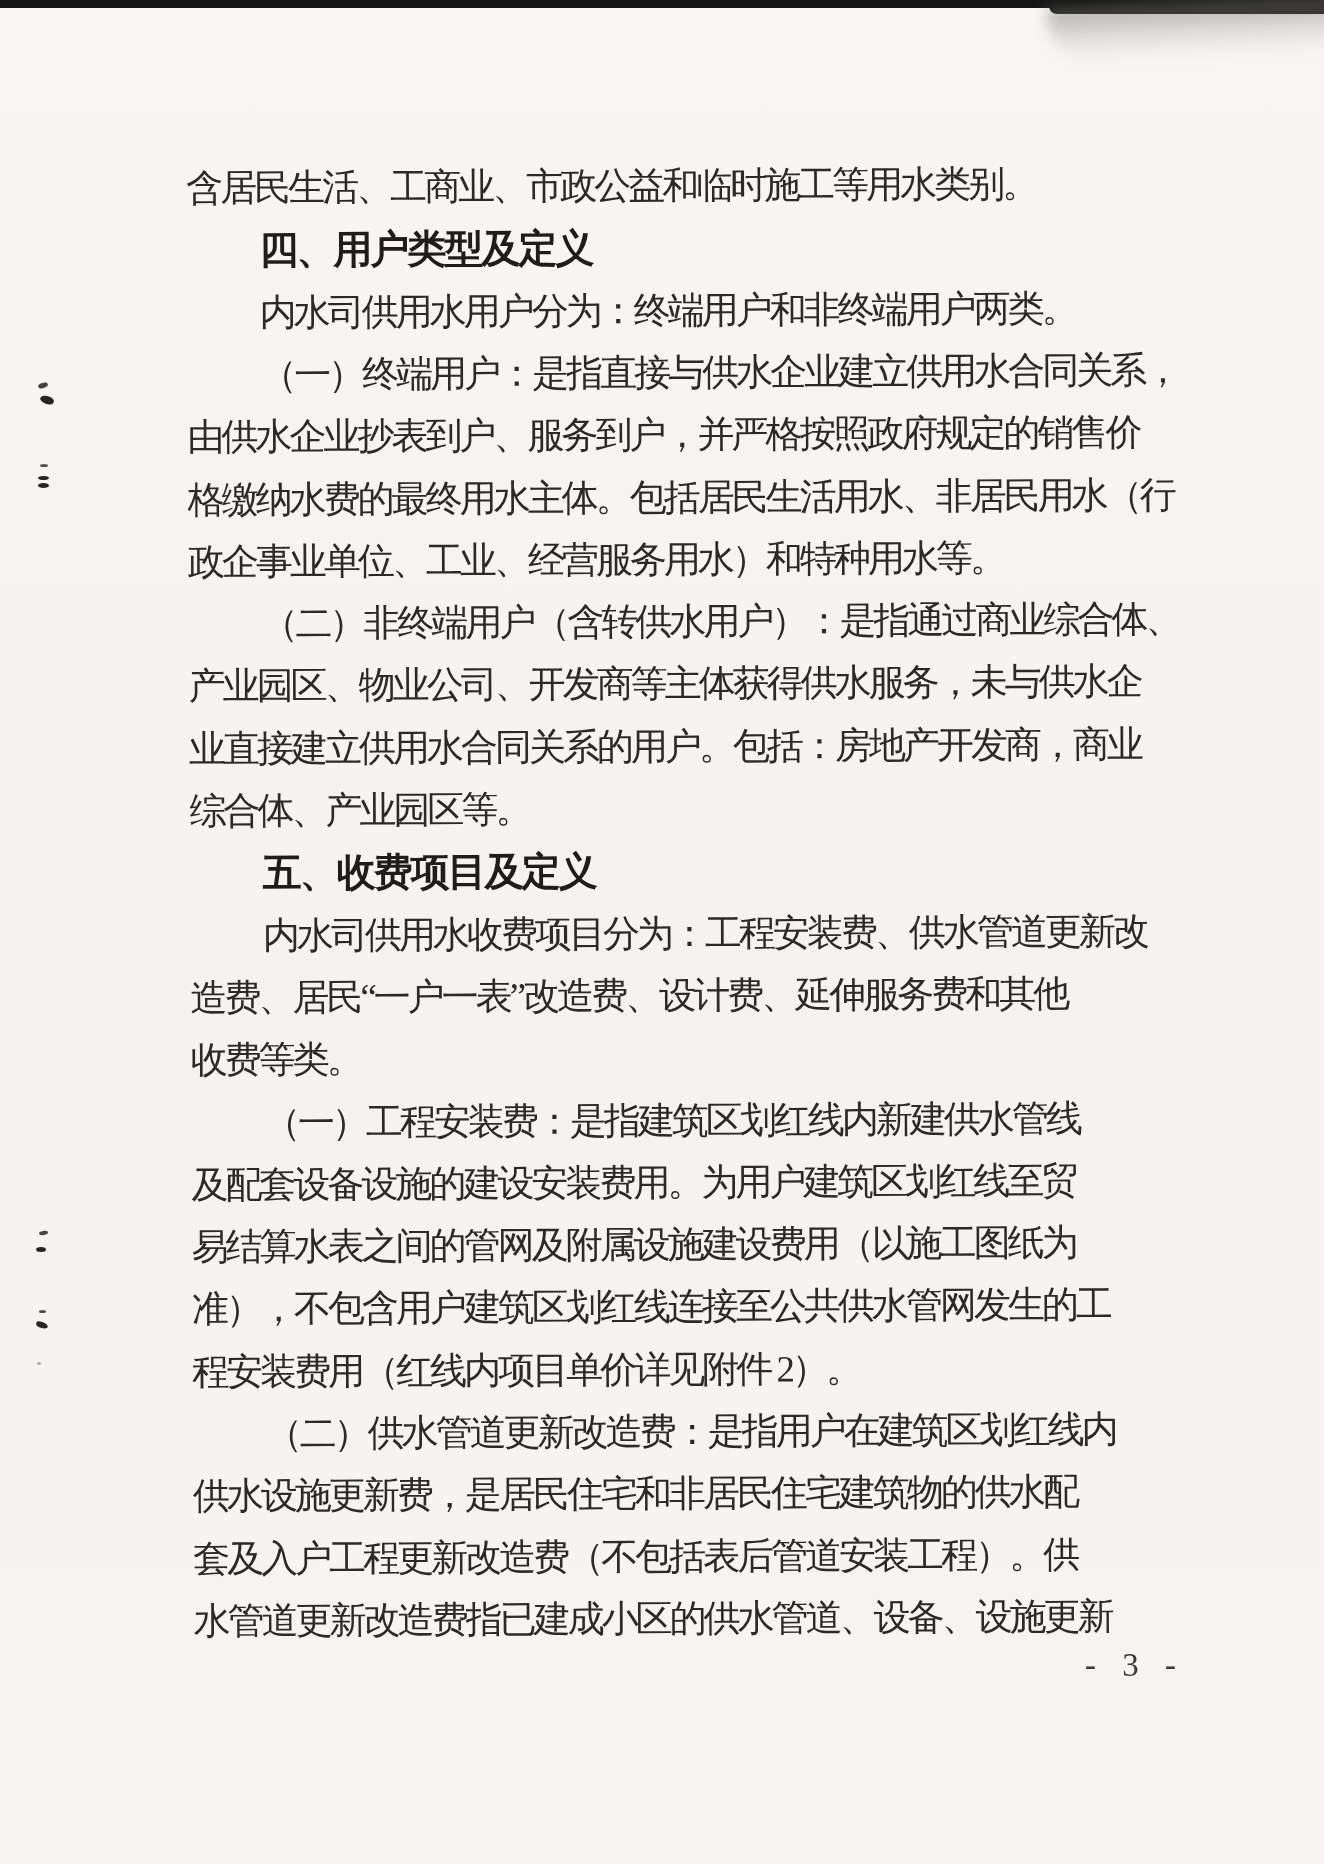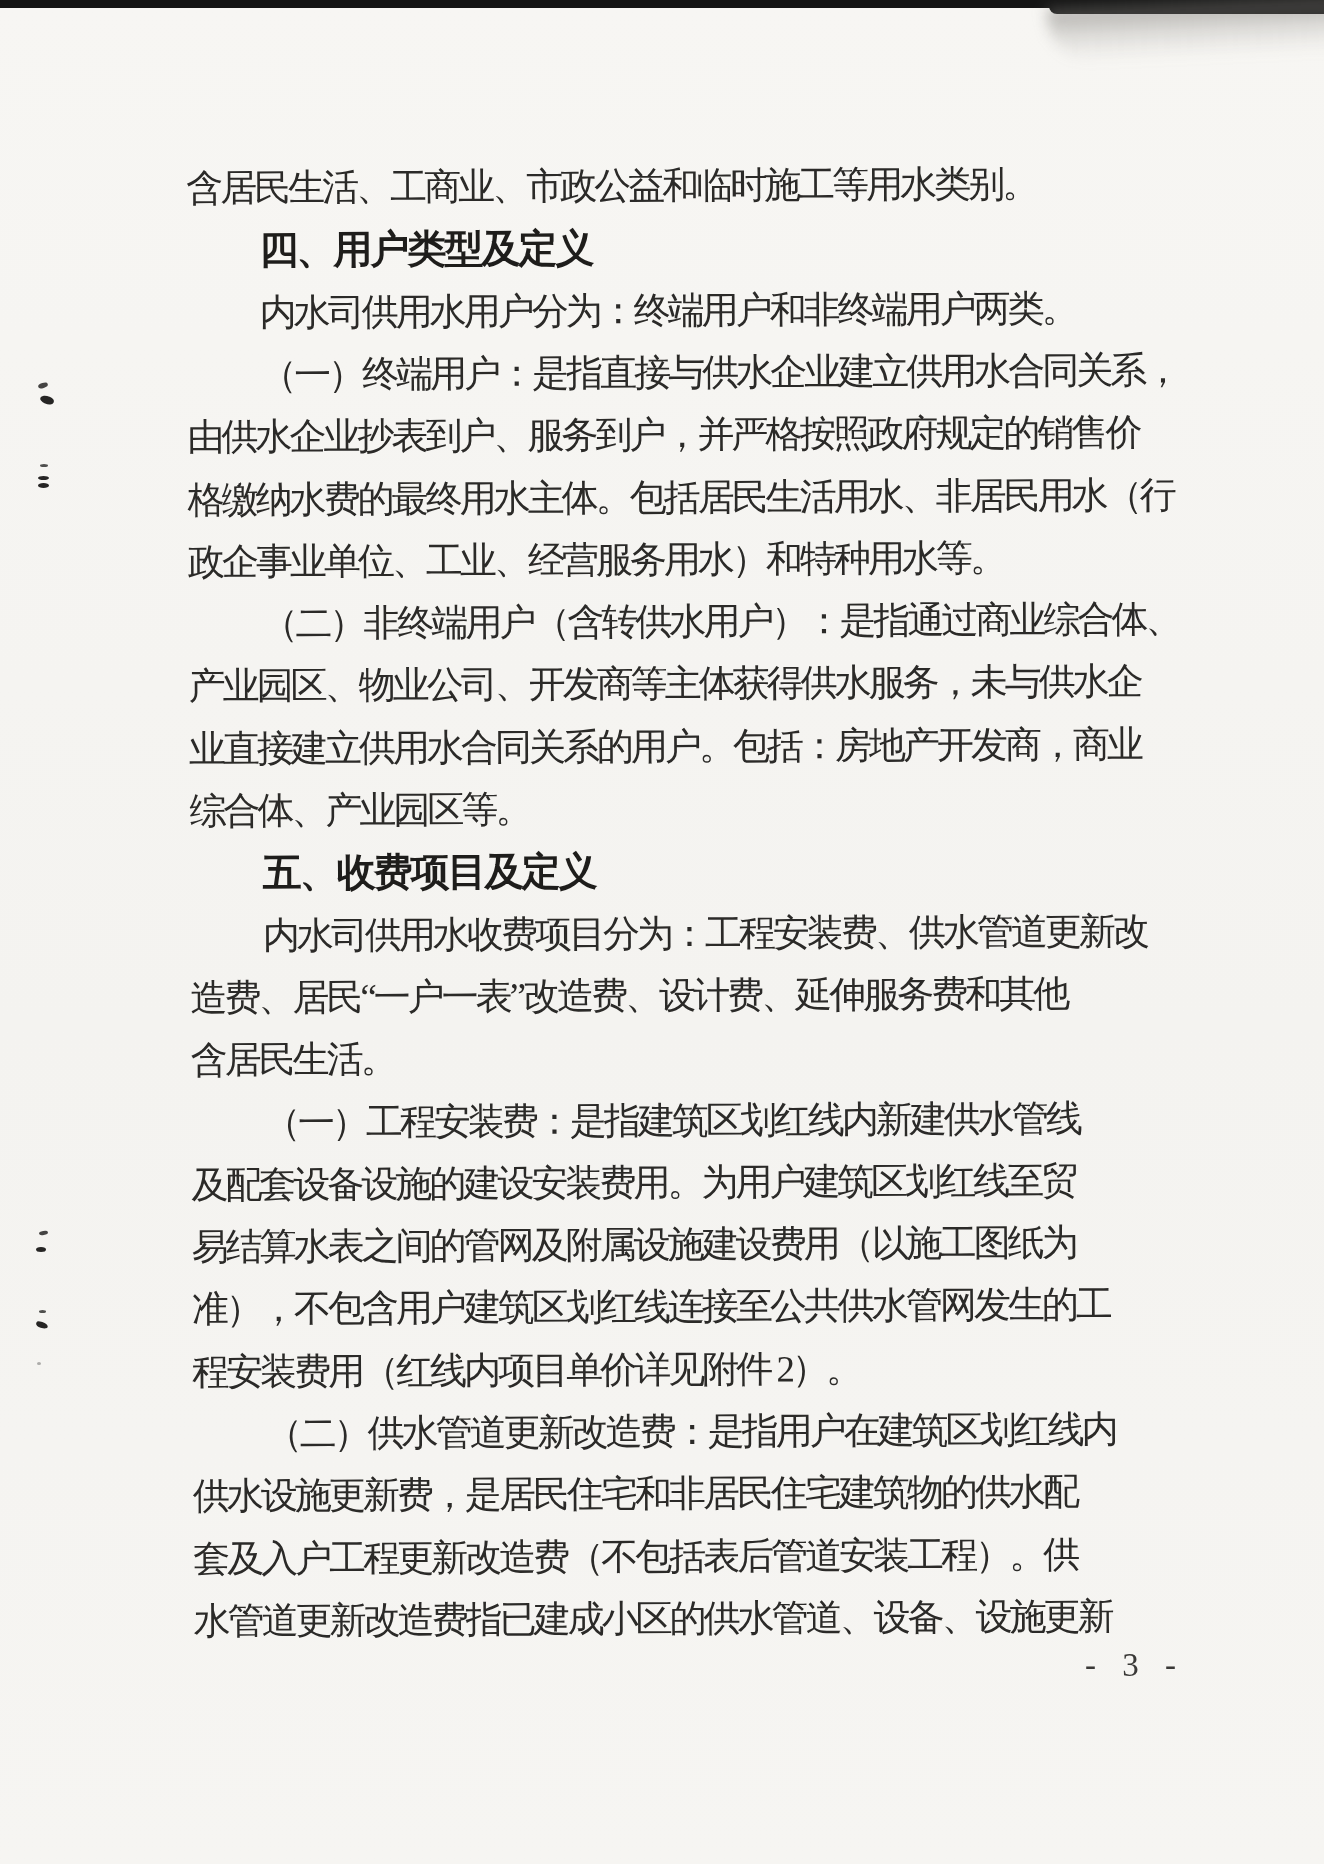--- a/index.html
+++ b/index.html
@@ -96,21 +96,21 @@
     <div class="line" style="top: 414px; left: 190px;">由供水企业抄表到户、服务到户，并严格按照政府规定的销售价</div>
     <div class="line" style="top: 477px; left: 190px;">格缴纳水费的最终用水主体。包括居民生活用水、非居民用水（行</div>
     <div class="line" style="top: 539px; left: 190px;">政企事业单位、工业、经营服务用水）和特种用水等。</div>
     <div class="line" style="top: 601px; left: 263px;">（二）非终端用户（含转供水用户）：是指通过商业综合体、</div>
     <div class="line" style="top: 663px; left: 190px;">产业园区、物业公司、开发商等主体获得供水服务，未与供水企</div>
     <div class="line" style="top: 726px; left: 190px;">业直接建立供用水合同关系的用户。包括：房地产开发商，商业</div>
     <div class="line" style="top: 788px; left: 190px;">综合体、产业园区等。</div>
     <div class="line heading" style="top: 850px; left: 263px;">五、收费项目及定义</div>
     <div class="line" style="top: 913px; left: 263px;">内水司供用水收费项目分为：工程安装费、供水管道更新改</div>
     <div class="line" style="top: 975px; left: 190px;">造费、居民“一户一表”改造费、设计费、延伸服务费和其他</div>
-    <div class="line" style="top: 1037px; left: 190px;">含居民生活。</div>
+    <div class="line" style="top: 1037px; left: 190px;">收费等类。</div>
     <div class="line" style="top: 1100px; left: 263px;">（一）工程安装费：是指建筑区划红线内新建供水管线</div>
     <div class="line" style="top: 1162px; left: 190px;">及配套设备设施的建设安装费用。为用户建筑区划红线至贸</div>
     <div class="line" style="top: 1224px; left: 190px;">易结算水表之间的管网及附属设施建设费用（以施工图纸为</div>
     <div class="line" style="top: 1286px; left: 190px;">准），不包含用户建筑区划红线连接至公共供水管网发生的工</div>
     <div class="line" style="top: 1349px; left: 190px;">程安装费用（红线内项目单价详见附件 2）。</div>
     <div class="line" style="top: 1411px; left: 263px;">（二）供水管道更新改造费：是指用户在建筑区划红线内</div>
     <div class="line" style="top: 1473px; left: 190px;">供水设施更新费，是居民住宅和非居民住宅建筑物的供水配</div>
     <div class="line" style="top: 1536px; left: 190px;">套及入户工程更新改造费（不包括表后管道安装工程）。供</div>
     <div class="line" style="top: 1598px; left: 190px;">水管道更新改造费指已建成小区的供水管道、设备、设施更新</div>
   </div>

